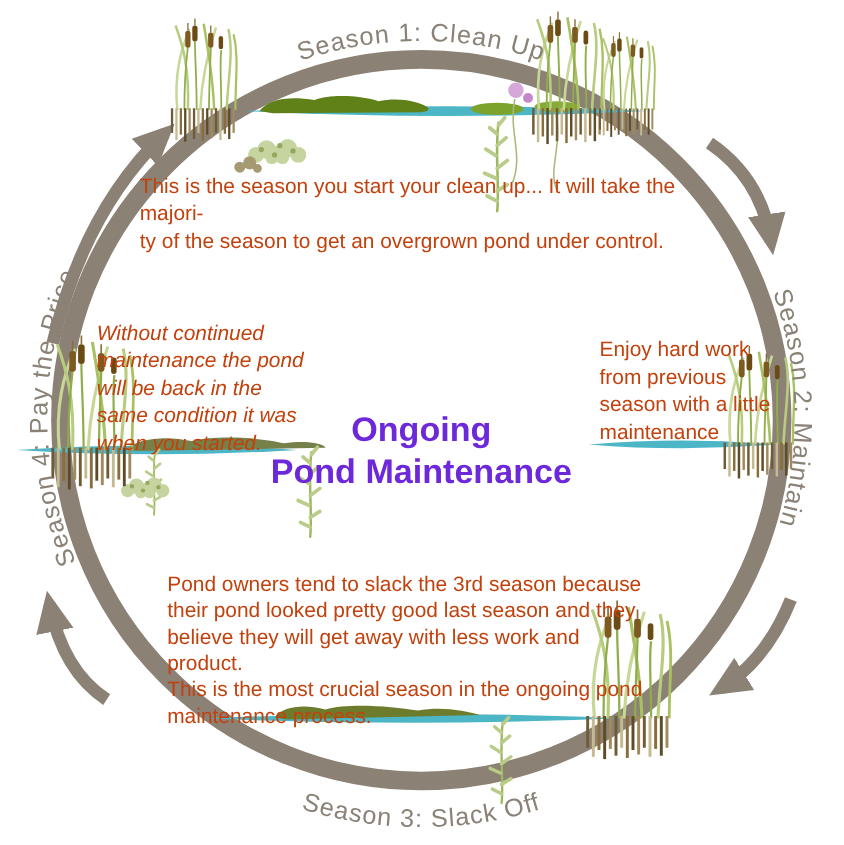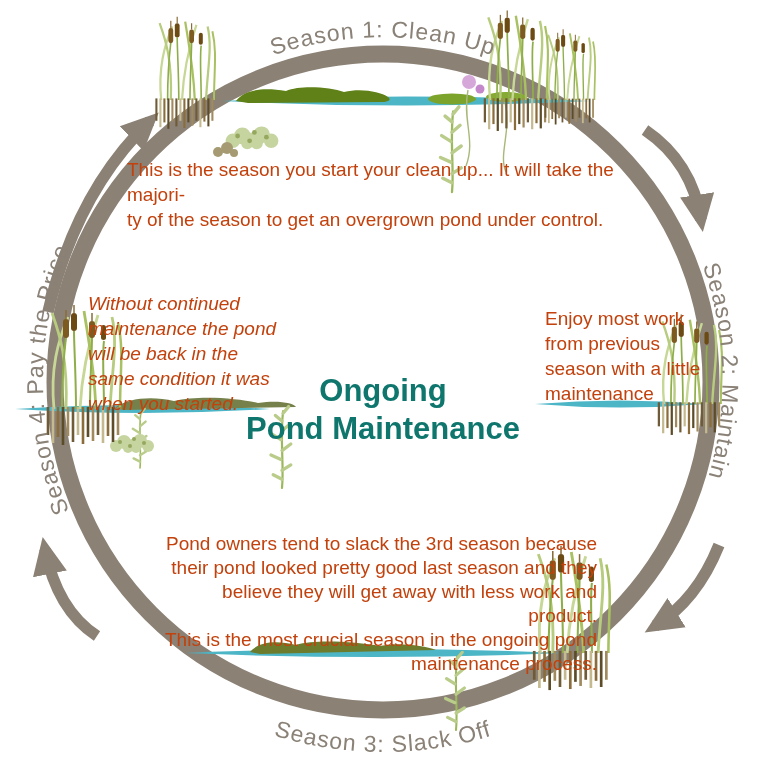--- a/index.html
+++ b/index.html
@@ -3,23 +3,23 @@
 <meta charset="utf-8">
 <style>
   html,body{margin:0;padding:0;background:#fff;}
   #stage{position:relative;width:767px;height:768px;background:#fff;overflow:hidden;
          font-family:"Liberation Sans",sans-serif;}
   #cycle-svg{position:absolute;left:0;top:0;}
   .desc{position:absolute;white-space:pre-line;color:#c2410c;font-size:19px;line-height:25px;}
   #desc-top{left:127px;top:157px;width:545px;}
   #desc-left{left:88px;top:291px;width:230px;font-style:italic;}
   #desc-right{left:545px;top:306px;width:185px;}
-  #desc-bottom{left:152px;top:532px;width:445px;line-height:24px;text-align:right;}
+  #desc-bottom{left:152px;top:520px;width:445px;line-height:24px;}
   #diagram-title{position:absolute;left:203px;top:372px;width:360px;text-align:center;
-         color:#0f766e;font-size:31px;line-height:38px;font-weight:bold;white-space:pre-line;}
+         color:#6d28d9;font-size:31px;line-height:38px;font-weight:bold;white-space:pre-line;}
   .season-curved{fill:#8a8177;font-size:23px;letter-spacing:1px;}
 </style>
 </head>
 <body>
 
 <div id="stage">
 
   <svg id="cycle-svg" width="767" height="768" viewBox="0 0 767 768">
     <defs>
       <marker id="ah" markerUnits="strokeWidth" markerWidth="3.4" markerHeight="3.4" viewBox="0 0 10 10" refX="6.5" refY="5" orient="auto">
@@ -170,21 +170,21 @@
     <text class="season-curved">
       <textPath href="#arc-right" startOffset="2">Season 2: Maintain</textPath>
     </text>
     <text class="season-curved">
       <textPath href="#arc-left" startOffset="2">Season 4: Pay the Price</textPath>
     </text>
   </svg>
 
   <div class="desc" id="desc-top">This is the season you start your clean up... It will take the majori-
 ty of the season to get an overgrown pond under control.</div>
-  <div class="desc" id="desc-right">Enjoy most work
+  <div class="desc" id="desc-right">Enjoy hard work
 from previous
 season with a little
 maintenance</div>
   <div class="desc" id="desc-bottom">Pond owners tend to slack the 3rd season because
 their pond looked pretty good last season and they
 believe they will get away with less work and product.
 This is the most crucial season in the ongoing pond
 maintenance process.</div>
   <div class="desc" id="desc-left">Without continued
 maintenance the pond

